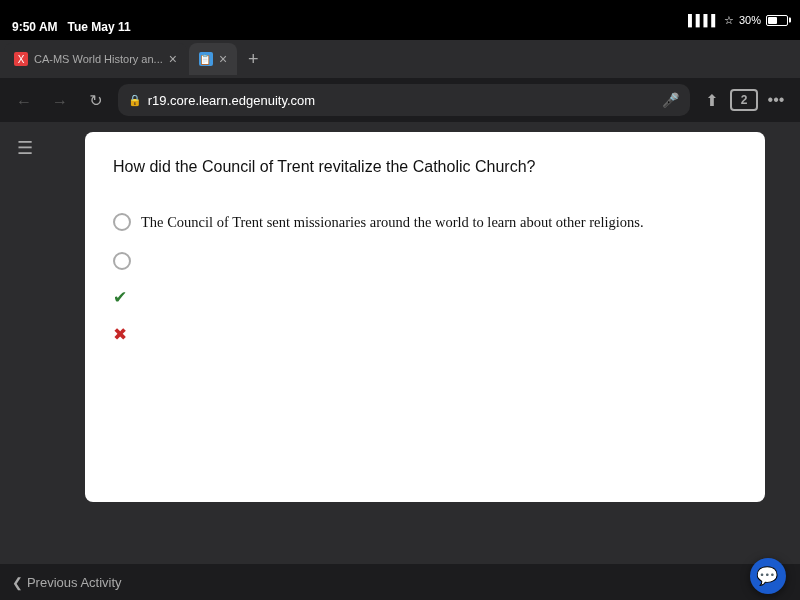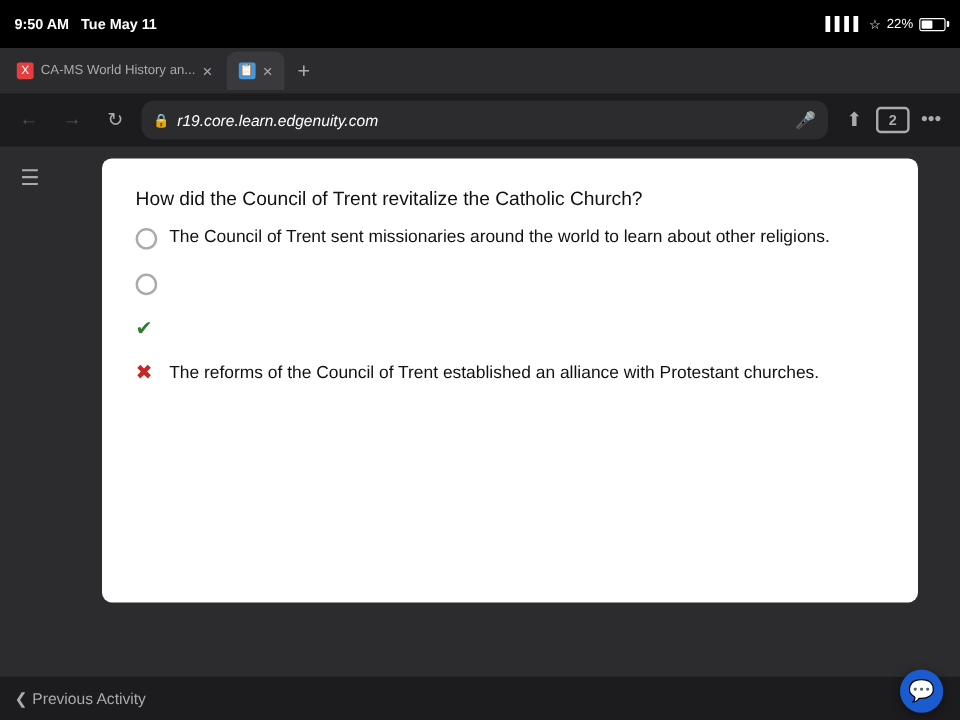--- a/index.html
+++ b/index.html
@@ -12,21 +12,20 @@
     }
 
     
     .status-bar {
       background: #000;
       color: #fff;
       font-size: 12px;
       padding: 20px 12px;
       display: flex;
       justify-content: space-between;
-      align-items: center;
       height: 22px;
     }
     .status-left { font-weight: 600; }
     .status-right {
       display: flex;
       align-items: center;
       gap: 5px;
       font-size: 11px;
     }
     .battery-icon {
@@ -151,21 +150,21 @@
       border-radius: 10px;
       height: 32px;
       display: flex;
       align-items: center;
       padding: 0 10px;
       gap: 6px;
       color: #fff;
       font-size: 13px;
     }
     .url-lock { color: #aaa; font-size: 11px; }
-    .url-text { flex: 1; color: #fff; font-size: 13px; font-style: italic; }
+    .url-text { flex: 1; color: #fff; font-size: 13px; }
     .url-mic {
       color: #aaa;
       font-size: 14px;
     }
     .toolbar-right {
       display: flex;
       align-items: center;
       gap: 4px;
     }
     .toolbar-btn {
@@ -234,31 +233,32 @@
       border-radius: 8px;
       width: 100%;
       max-width: 680px;
       padding: 24px 28px 40px;
       min-height: 370px;
     }
     .question-text {
       font-size: 16px;
       color: #111;
       font-weight: 500;
-      margin-bottom: 10px;
+      margin-bottom: 34px;
       line-height: 1.4;
     }
     .answer-option {
       display: flex;
-      align-items: center;
+      align-items: flex-start;
       gap: 10px;
       margin-bottom: 18px;
       font-size: 14.5px;
       color: #111;
       line-height: 1.4;
+      font-family: Liberation Serif, serif;
     }
     .option-radio {
       width: 18px;
       height: 18px;
       border-radius: 50%;
       border: 2px solid #aaa;
       flex-shrink: 0;
       margin-top: 1px;
       background: #fff;
     }
@@ -370,21 +370,21 @@
 </head>
 <body>
 
 <div class="status-bar">
   <div class="status-left">
     <span>9:50 AM</span> &nbsp; <span>Tue May 11</span>
   </div>
   <div class="status-right">
     <span>▌▌▌▌</span>
     <span>☆</span>
-    <span>22%</span>
+    <span>30%</span>
     <span class="battery-icon">
       <span class="battery-fill"></span>
     </span>
   </div>
 </div>
 
 <div class="tab-bar">
   <div class="tab inactive">
     <div class="tab-favicon red">
       <span>X</span>
@@ -433,21 +433,20 @@
       <div class="answer-option">
         <div class="option-radio"></div>
       </div>
 
       <div class="answer-option">
         <div class="option-check">✔</div>
       </div>
 
       <div class="answer-option">
         <div class="option-x">✖</div>
-        <span>The reforms of the Council of Trent established an alliance with Protestant churches.</span>
       </div>
     </div>
   </div>
 </div>
 
 <div class="bottom-bar">
   <div class="pagination-container">
     <div class="pagination">
       <div class="page-arrow">◀</div>
       <div class="page-dot"></div>

